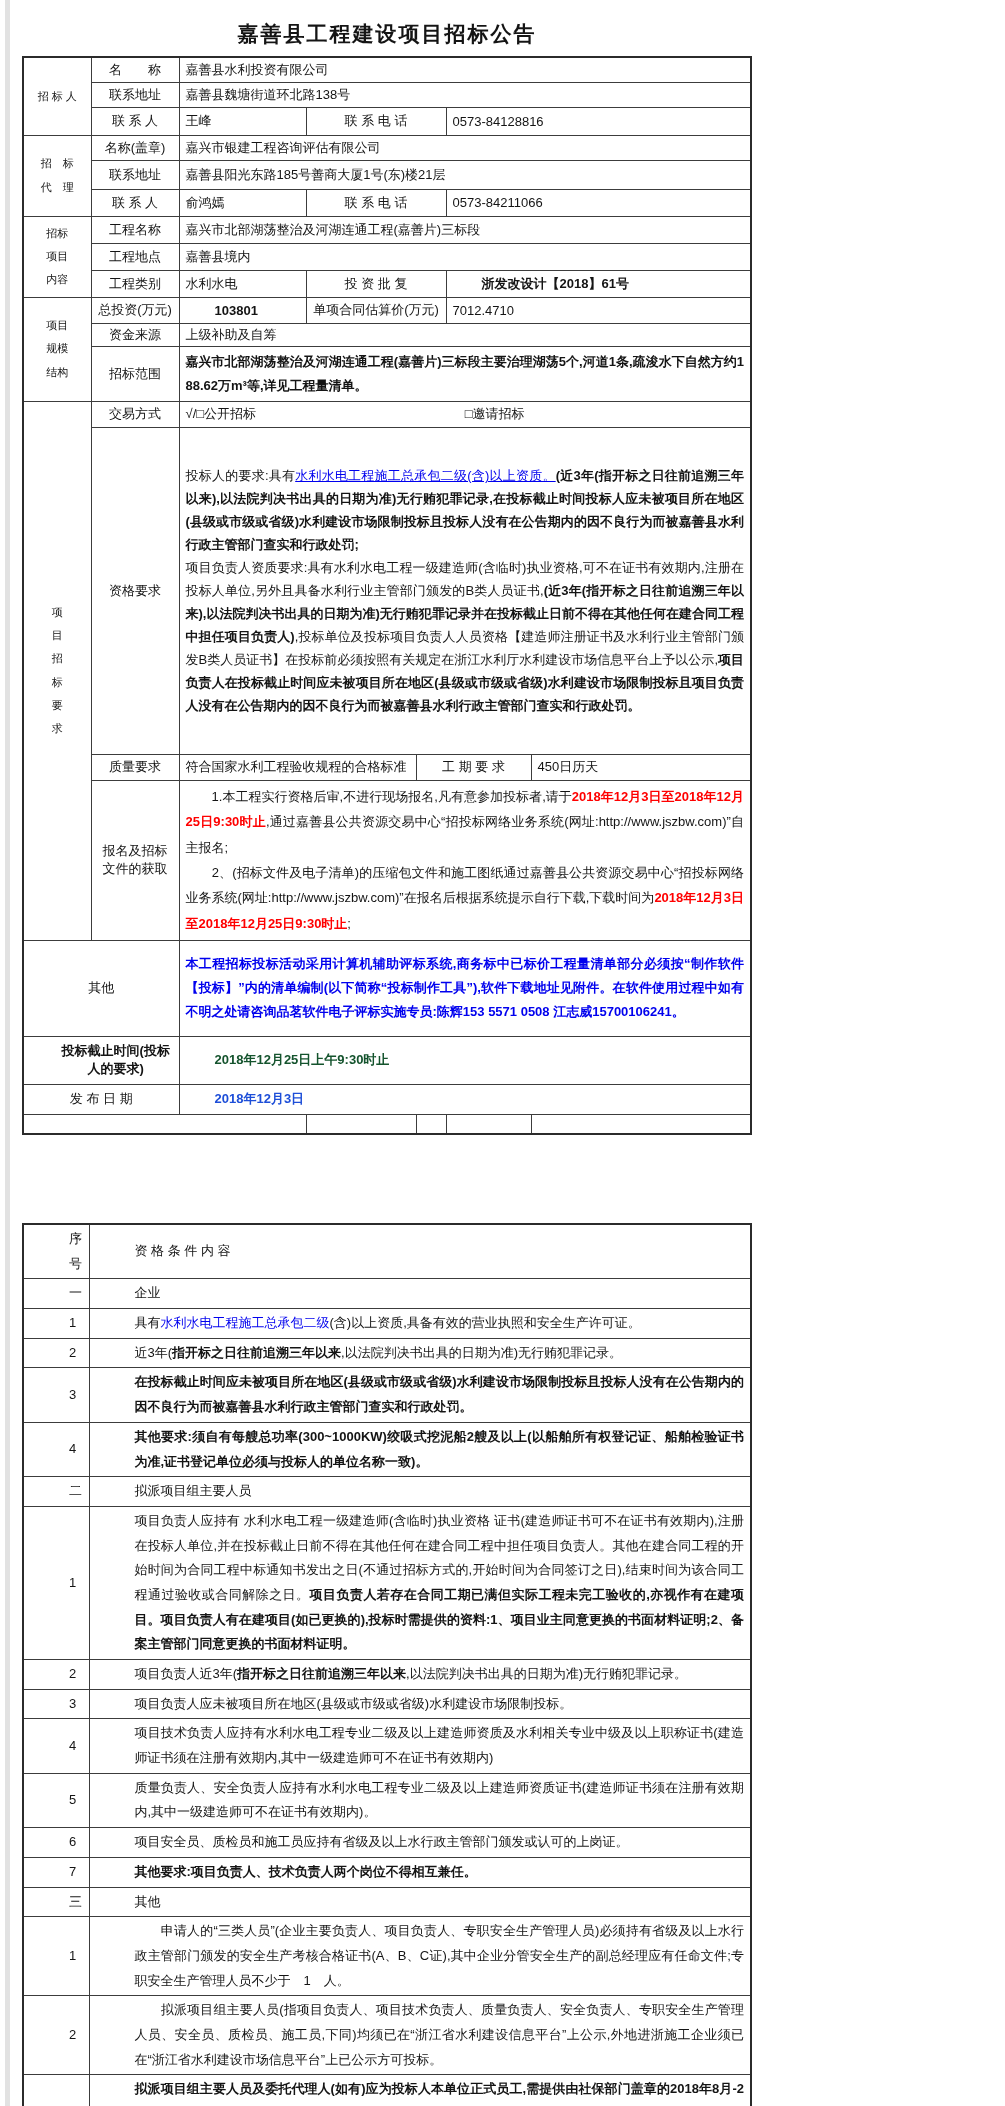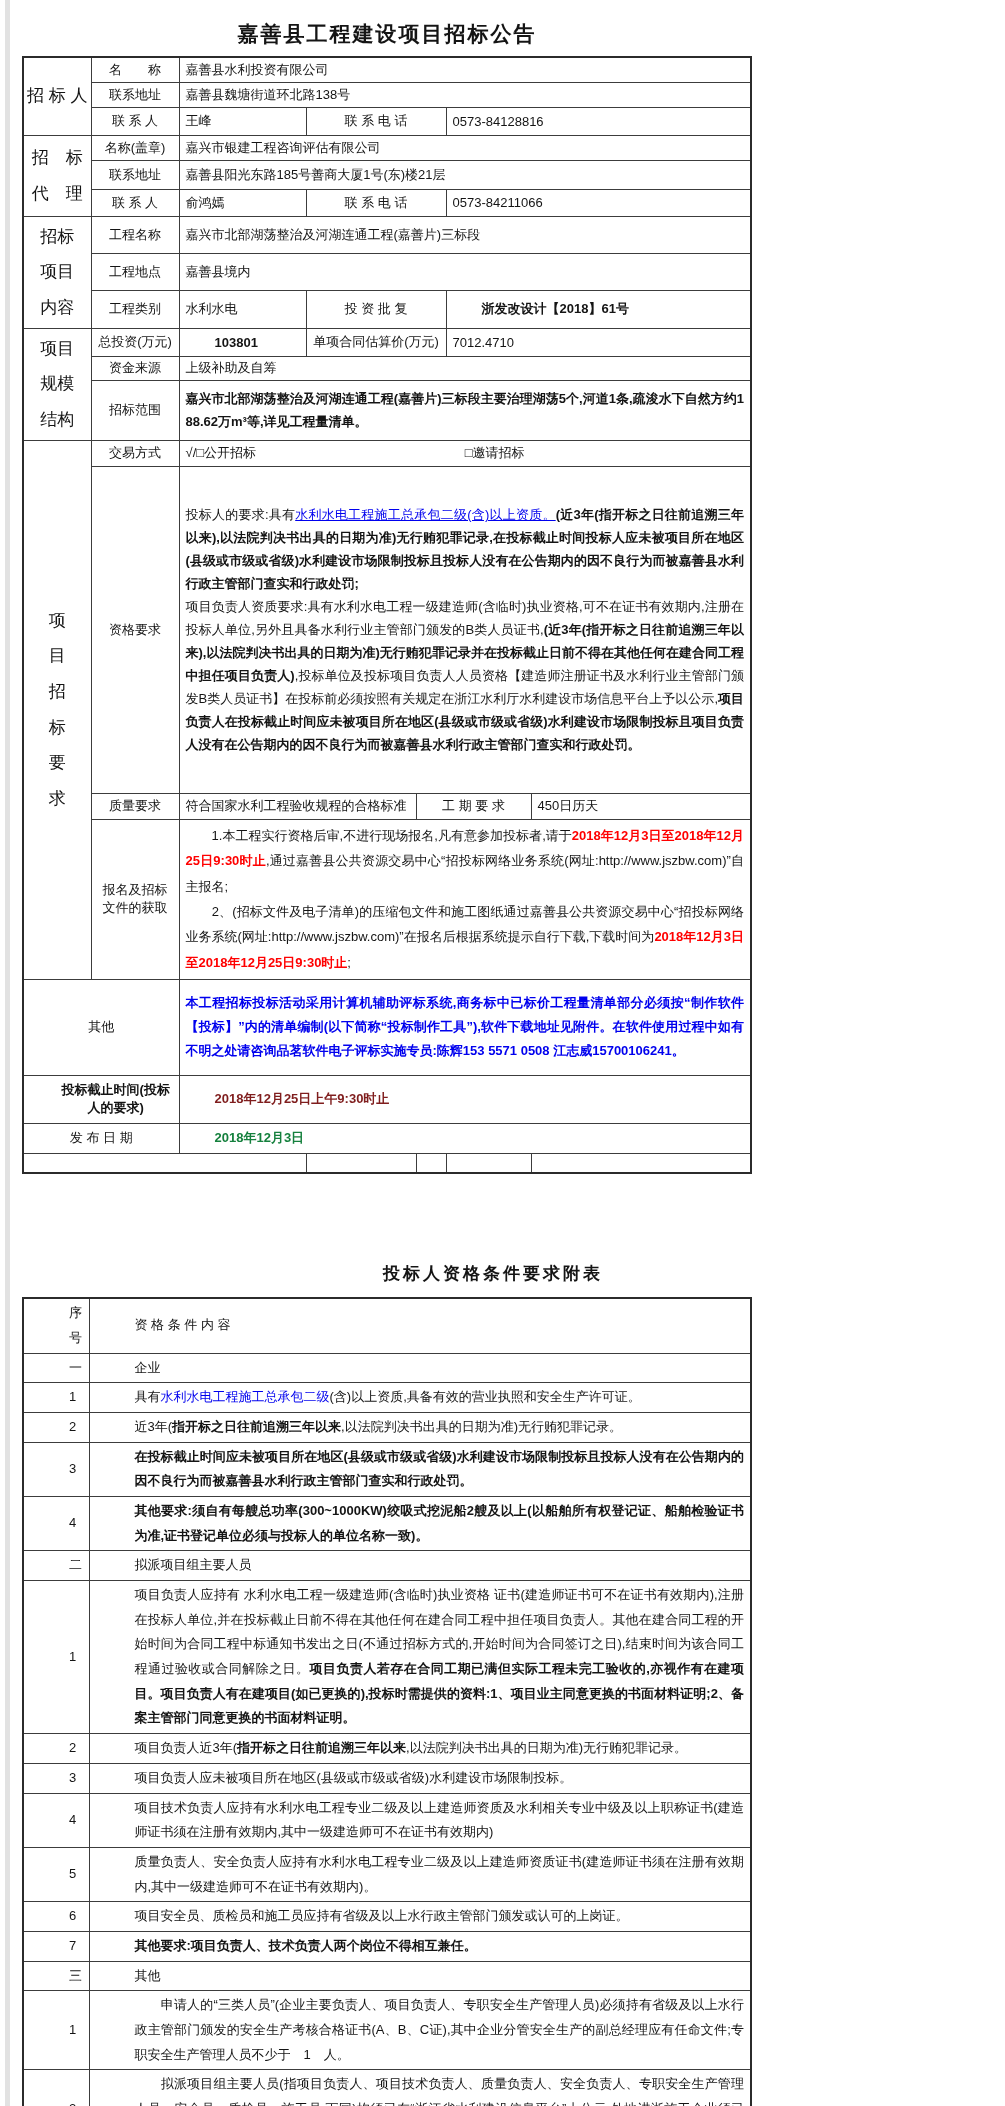--- a/index.html
+++ b/index.html
@@ -7,21 +7,21 @@
         font-family:"Liberation Sans",sans-serif;color:#141414;}
   .edge{position:absolute;left:5px;top:0;width:5px;height:100%;background:#e2e2e2;}
   .content{position:absolute;left:22px;top:14px;width:730px;}
   .title1{font-size:21px;font-weight:bold;text-align:center;letter-spacing:2px;margin:6px 0 8px 0;}
   .title2{font-size:17px;font-weight:bold;text-align:center;letter-spacing:3px;margin:0 0 12px 0;
           transform:translateX(106px);}
   .gap{height:88px;}
   table{border-collapse:collapse;width:730px;table-layout:fixed;border:2px solid #2b2b2b;}
   td{border:1px solid #3c3c3c;font-size:13px;padding:2px 6px;vertical-align:middle;word-break:break-all;}
   .c{text-align:left;margin-left:28px;}
-  .grp{text-align:center;white-space:pre-line;line-height:2.1;padding:2px 1px;font-size:17px;margin-left:28px;}
+  .grp{text-align:center;white-space:pre-line;line-height:2.1;padding:2px 1px;font-size:11px;margin-left:28px;}
   .lab{text-align:center;}
   .txt{line-height:1.8;white-space:pre-wrap;text-align:justify;}
   .b{font-weight:bold;padding-left:35px;}
   .flexopts{display:flex;}
   .flexopts span{flex:1;text-align:left;}
   .seg-b{font-weight:bold;}
   .seg-u{}
   .t2 td{line-height:1.9;padding-left:45px;}
 </style>
 </head>
@@ -139,39 +139,38 @@
         <td class="lab">报名及招标文件的获取</td>
         <td class="txt" colspan="5" style="line-height:1.95"><span>　　1.本工程实行资格后审,不进行现场报名,凡有意参加投标者,请于</span><span class="seg-b" style="color: rgb(255, 0, 0);">2018年12月3日至2018年12月25日9:30时止</span><span>,通过嘉善县公共资源交易中心“招投标网络业务系统(网址:http://www.jszbw.com)”自主报名;</span><span>
 　　2、(招标文件及电子清单)的压缩包文件和施工图纸通过嘉善县公共资源交易中心“招投标网络业务系统(网址:http://www.jszbw.com)”在报名后根据系统提示自行下载,下载时间为</span><span class="seg-b" style="color: rgb(255, 0, 0);">2018年12月3日至2018年12月25日9:30时止</span><span>;</span></td>
       </tr>
       <tr style="height:96px">
         <td class="lab" colspan="2">其他</td>
         <td class="txt" colspan="5" style="line-height:1.85"><span class="seg-b" style="color: rgb(0, 0, 238);">本工程招标投标活动采用计算机辅助评标系统,商务标中已标价工程量清单部分必须按“制作软件【投标】”内的清单编制(以下简称“投标制作工具”),软件下载地址见附件。在软件使用过程中如有不明之处请咨询品茗软件电子评标实施专员:陈辉153 5571 0508 江志威15700106241。</span></td>
       </tr>
       <tr style="height:48px">
         <td class="lab b" colspan="2">投标截止时间(投标人的要求)</td>
-        <td class="c b" colspan="5" style="color:#7f1d1d">2018年12月25日上午9:30时止</td>
+        <td class="c b" colspan="5" style="color:#14532d">2018年12月25日上午9:30时止</td>
       </tr>
       <tr style="height:30px">
         <td class="lab" colspan="2">发 布 日 期</td>
-        <td class="c b" colspan="5" style="color:#15803d">2018年12月3日</td>
+        <td class="c b" colspan="5" style="color:#1d4ed8">2018年12月3日</td>
       </tr>
       <tr style="height:20px">
         <td colspan="3"></td>
         <td></td>
         <td></td>
         <td></td>
         <td></td>
       </tr>
     </tbody>
       </table>
 
     <div class="gap"></div>
 
-    <div class="title2">投标人资格条件要求附表</div>
 
     <table class="t2">
       <colgroup>
         <col style="width:66px">
           <col style="width:662px">
       </colgroup>
       <tbody>
           <tr style="height:27px">
         <td>序号</td>
         <td>资 格 条 件 内 容</td>

